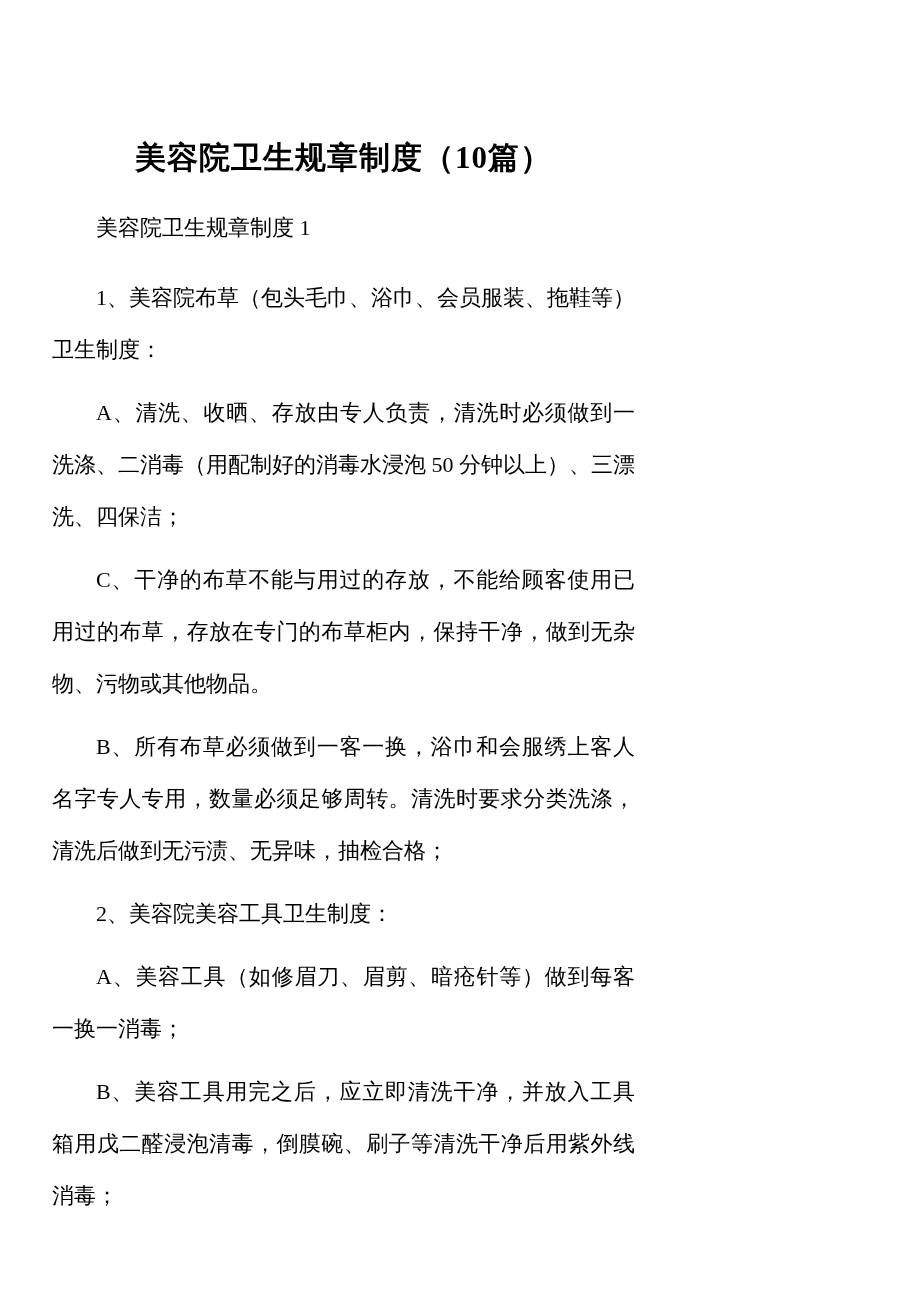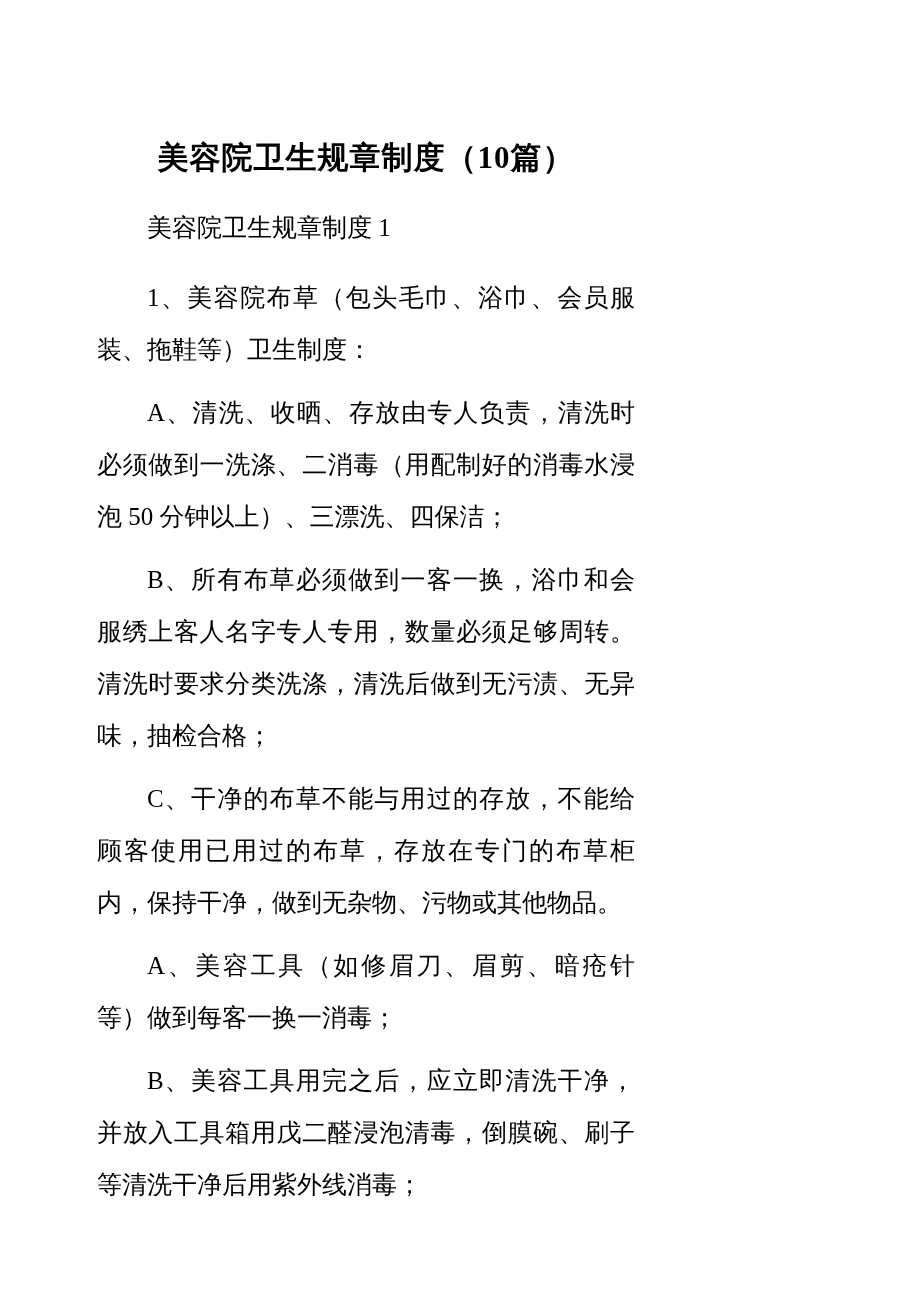--- a/index.html
+++ b/index.html
@@ -11,51 +11,52 @@
     width: 920px;
     height: 1302px;
     overflow: hidden;
     font-family: "Liberation Serif", "DejaVu Serif", serif;
     color: #000000;
   }
   .page {
     box-sizing: border-box;
     width: 760px;
     height: 1302px;
-    padding: 138px 125px 40px 97px;
+    padding: 138px 125px 40px 52px;
     background: #ffffff;
   }
   .doc-title {
     font-size: 31px;
     font-weight: bold;
     text-align: center;
     margin: 0 0 24px 0;
     line-height: 1.3;
     letter-spacing: 1px;
   }
   .doc-body p {
-    font-size: 25px;
+    font-size: 22px;
     line-height: 52px;
     margin: 0 0 11px 0;
     text-indent: 2em;
     text-align: justify;
     word-break: break-all;
   }
   .doc-body p.first-line {
     margin-bottom: 18px;
   }
 </style>
 </head>
 <body>
 
 <div class="page">
   <h1 class="doc-title">美容院卫生规章制度（10篇）</h1>
 
   <div class="doc-body">
     <p class="first-line">美容院卫生规章制度 1</p>
     <p>1、美容院布草（包头毛巾、浴巾、会员服装、拖鞋等）卫生制度：</p>
     <p>A、清洗、收晒、存放由专人负责，清洗时必须做到一洗涤、二消毒（用配制好的消毒水浸泡 50 分钟以上）、三漂洗、四保洁；</p>
+    <p>C、干净的布草不能与用过的存放，不能给顾客使用已用过的布草，存放在专门的布草柜内，保持干净，做到无杂物、污物或其他物品。</p>
     <p>B、所有布草必须做到一客一换，浴巾和会服绣上客人名字专人专用，数量必须足够周转。清洗时要求分类洗涤，清洗后做到无污渍、无异味，抽检合格；</p>
-    <p>C、干净的布草不能与用过的存放，不能给顾客使用已用过的布草，存放在专门的布草柜内，保持干净，做到无杂物、污物或其他物品。</p>
+    <p>2、美容院美容工具卫生制度：</p>
     <p>A、美容工具（如修眉刀、眉剪、暗疮针等）做到每客一换一消毒；</p>
     <p>B、美容工具用完之后，应立即清洗干净，并放入工具箱用戊二醛浸泡清毒，倒膜碗、刷子等清洗干净后用紫外线消毒；</p>
   </div>
 </div>
 
 </body></html>

